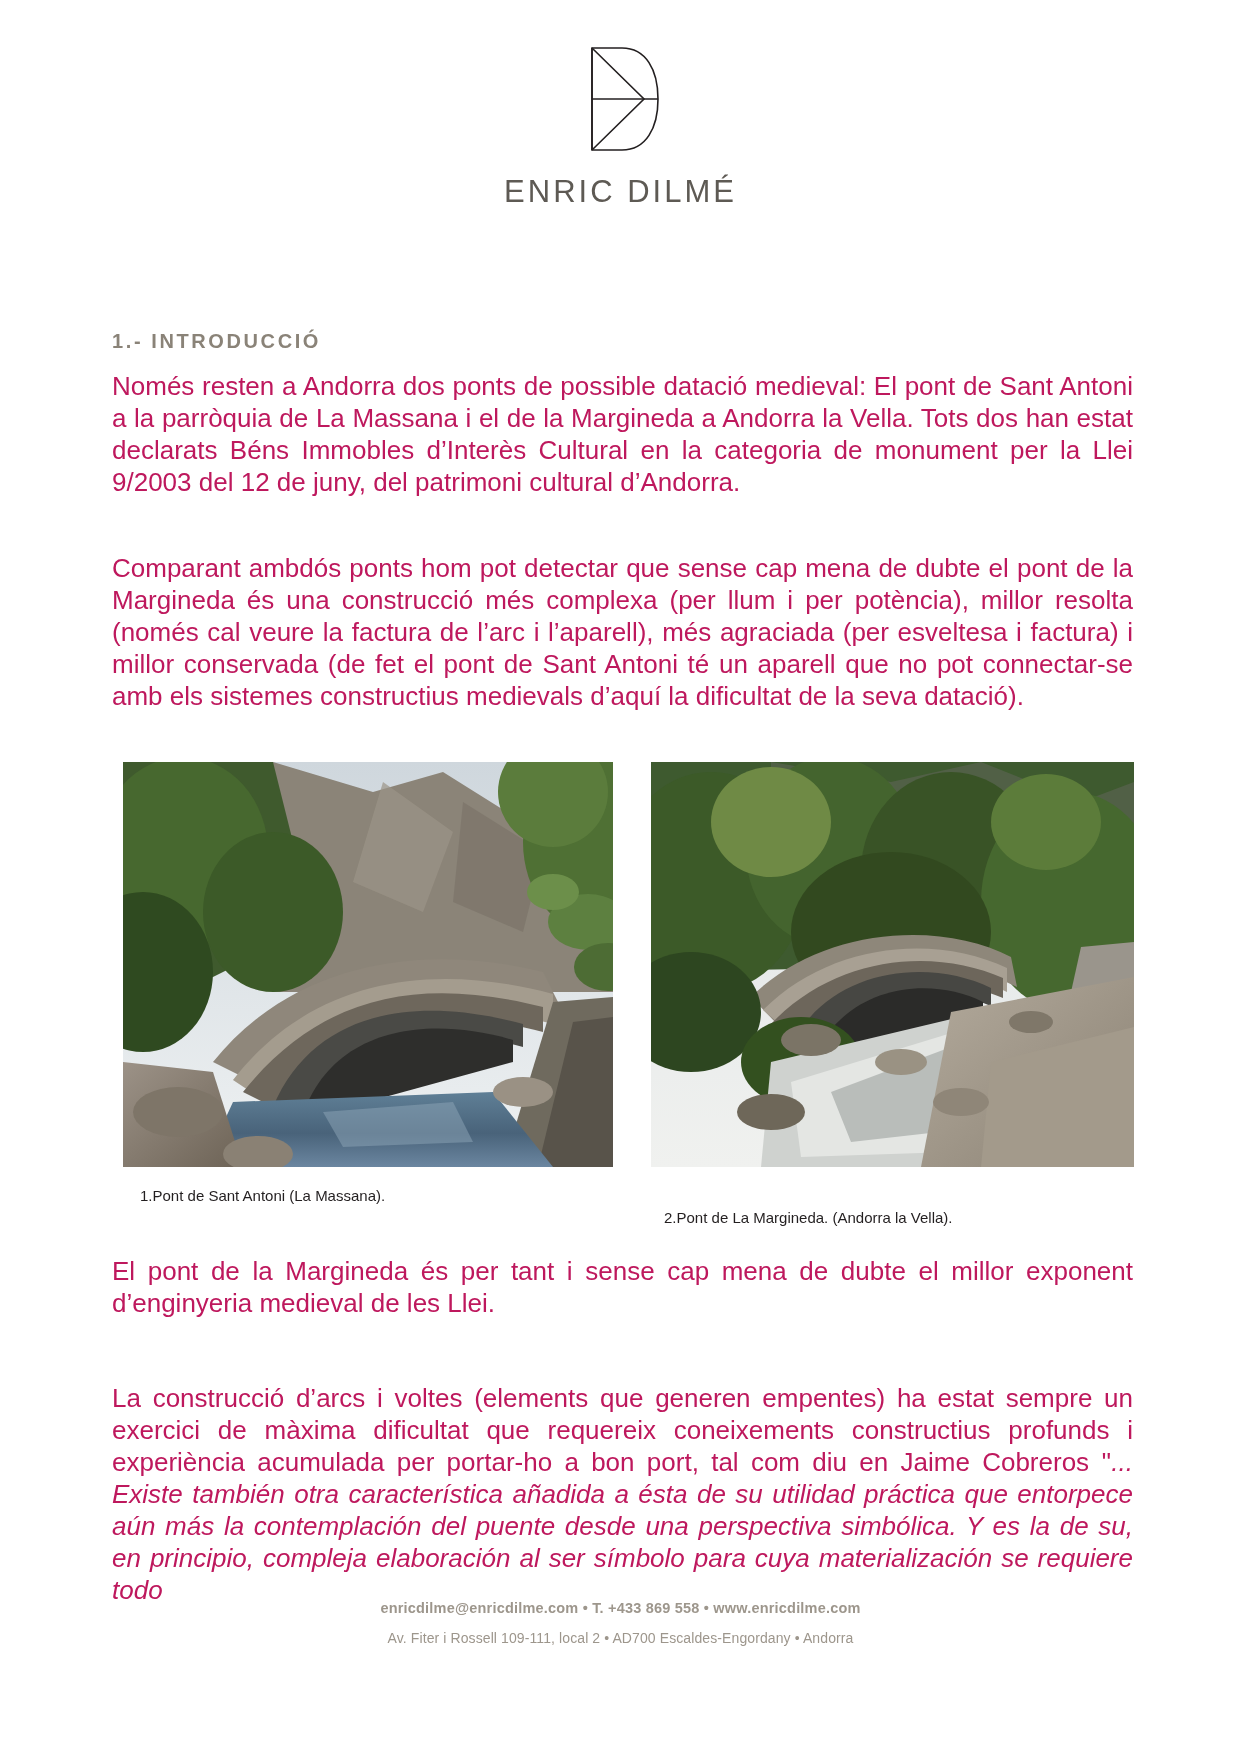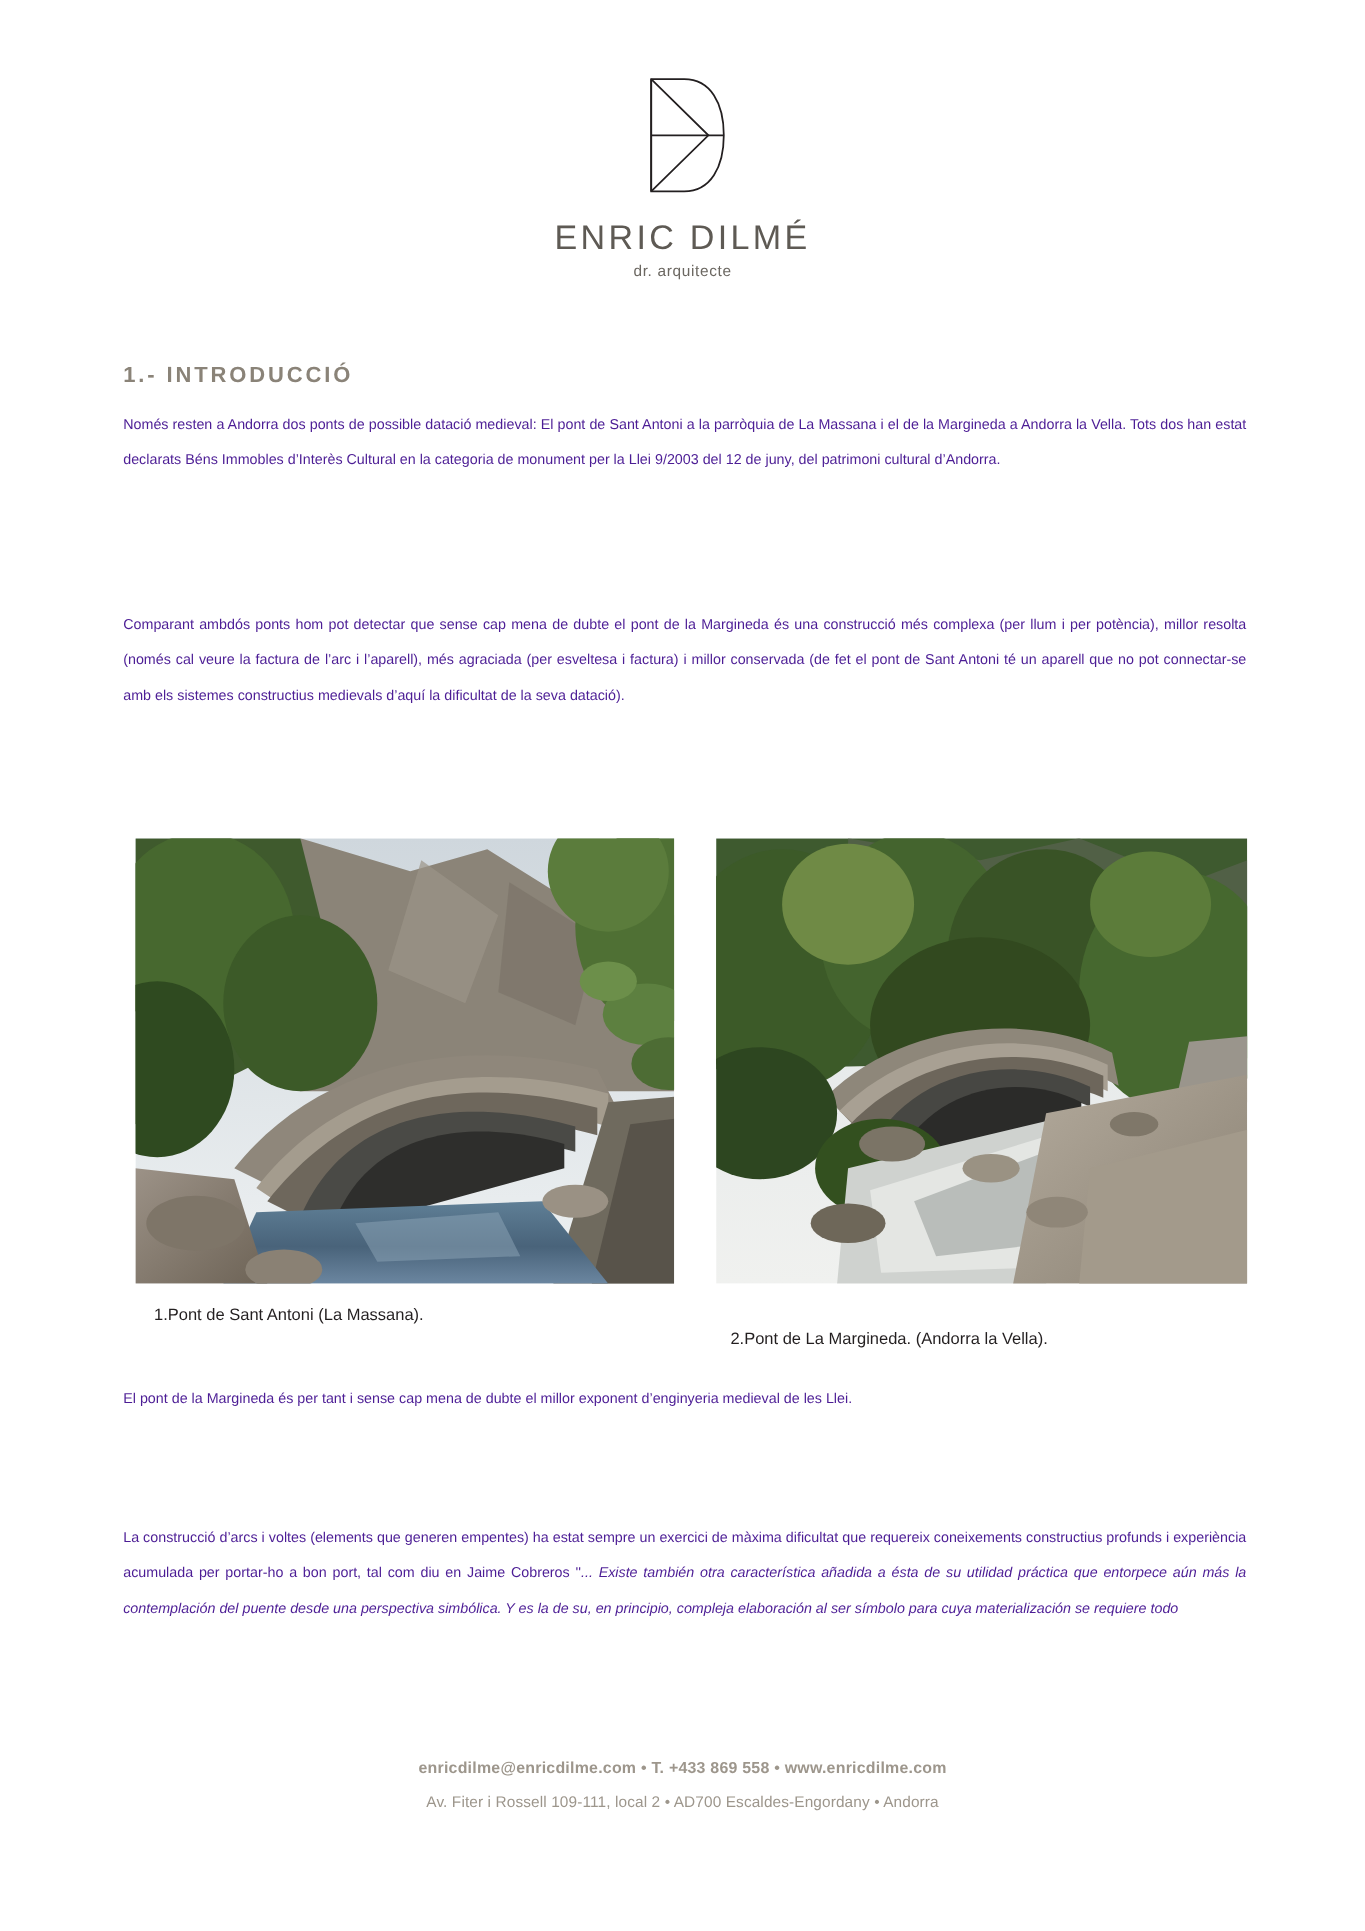--- a/index.html
+++ b/index.html
@@ -19,21 +19,21 @@
   .page {
     position: relative;
     width: 1241px;
     height: 1755px;
     box-sizing: border-box;
   }
 
   
   .logo-block {
     position: absolute;
-    top: 68px;
+    top: 44px;
     left: 0;
     width: 1241px;
     text-align: center;
   }
   .logo-mark {
     width: 86px;
     height: 110px;
     margin: 0 auto 22px auto;
     display: block;
   }
@@ -60,24 +60,24 @@
     letter-spacing: 2.6px;
     color: #8a8378;
     font-weight: 700;
   }
 
   
   .para {
     position: absolute;
     left: 112px;
     width: 1021px;
-    font-size: 13px;
+    font-size: 26px;
     line-height: 32px;
     text-align: justify;
-    color: #4c1d95;
+    color: #be185d;
   }
   .para.p1 { top: 370px; }
   .para.p2 { top: 552px; }
   .para.p3 { top: 1255px; }
   .para.p4 { top: 1382px; }
 
   .para .italic {
     font-style: italic;
   }
 
@@ -134,21 +134,20 @@
   <div class="logo-block">
     <svg class="logo-mark" viewBox="0 0 86 110">
       <g fill="none" stroke="#231f20" stroke-width="1.6">
         <path d="M14 4 L14 106"></path>
         <path d="M14 4 L44 4 C68 4 80 26 80 55 C80 84 68 106 44 106 L14 106 Z"></path>
         <path d="M14 55 L80 55"></path>
         <path d="M14 4 L66 55 L14 106"></path>
       </g>
     </svg>
     <div class="logo-name">ENRIC DILMÉ</div>
-    <div class="logo-sub">dr. arquitecte</div>
   </div>
 
   <div class="section-title">1.- INTRODUCCIÓ</div>
 
   <div class="para p1">Només resten a  Andorra dos ponts de possible datació medieval: El pont de Sant Antoni a la parròquia de La Massana i el de la Margineda a Andorra la Vella. Tots dos han estat declarats Béns Immobles d’Interès Cultural en la categoria de monument per la Llei 9/2003 del 12 de juny, del patrimoni cultural d’Andorra.</div>
   <div class="para p2">Comparant ambdós ponts hom pot detectar que sense cap mena de dubte el pont de la Margineda és una construcció més complexa (per llum i per potència), millor resolta (només cal veure la factura de l’arc i l’aparell), més agraciada (per esveltesa i factura)  i millor conservada (de fet el pont de Sant Antoni té un aparell que no pot connectar-se amb els sistemes constructius medievals d’aquí la dificultat de la seva datació).</div>
 
   <div class="figure left">
     <div class="photo">
       <svg viewBox="0 0 490 405" preserveAspectRatio="none" width="100%" height="100%">

